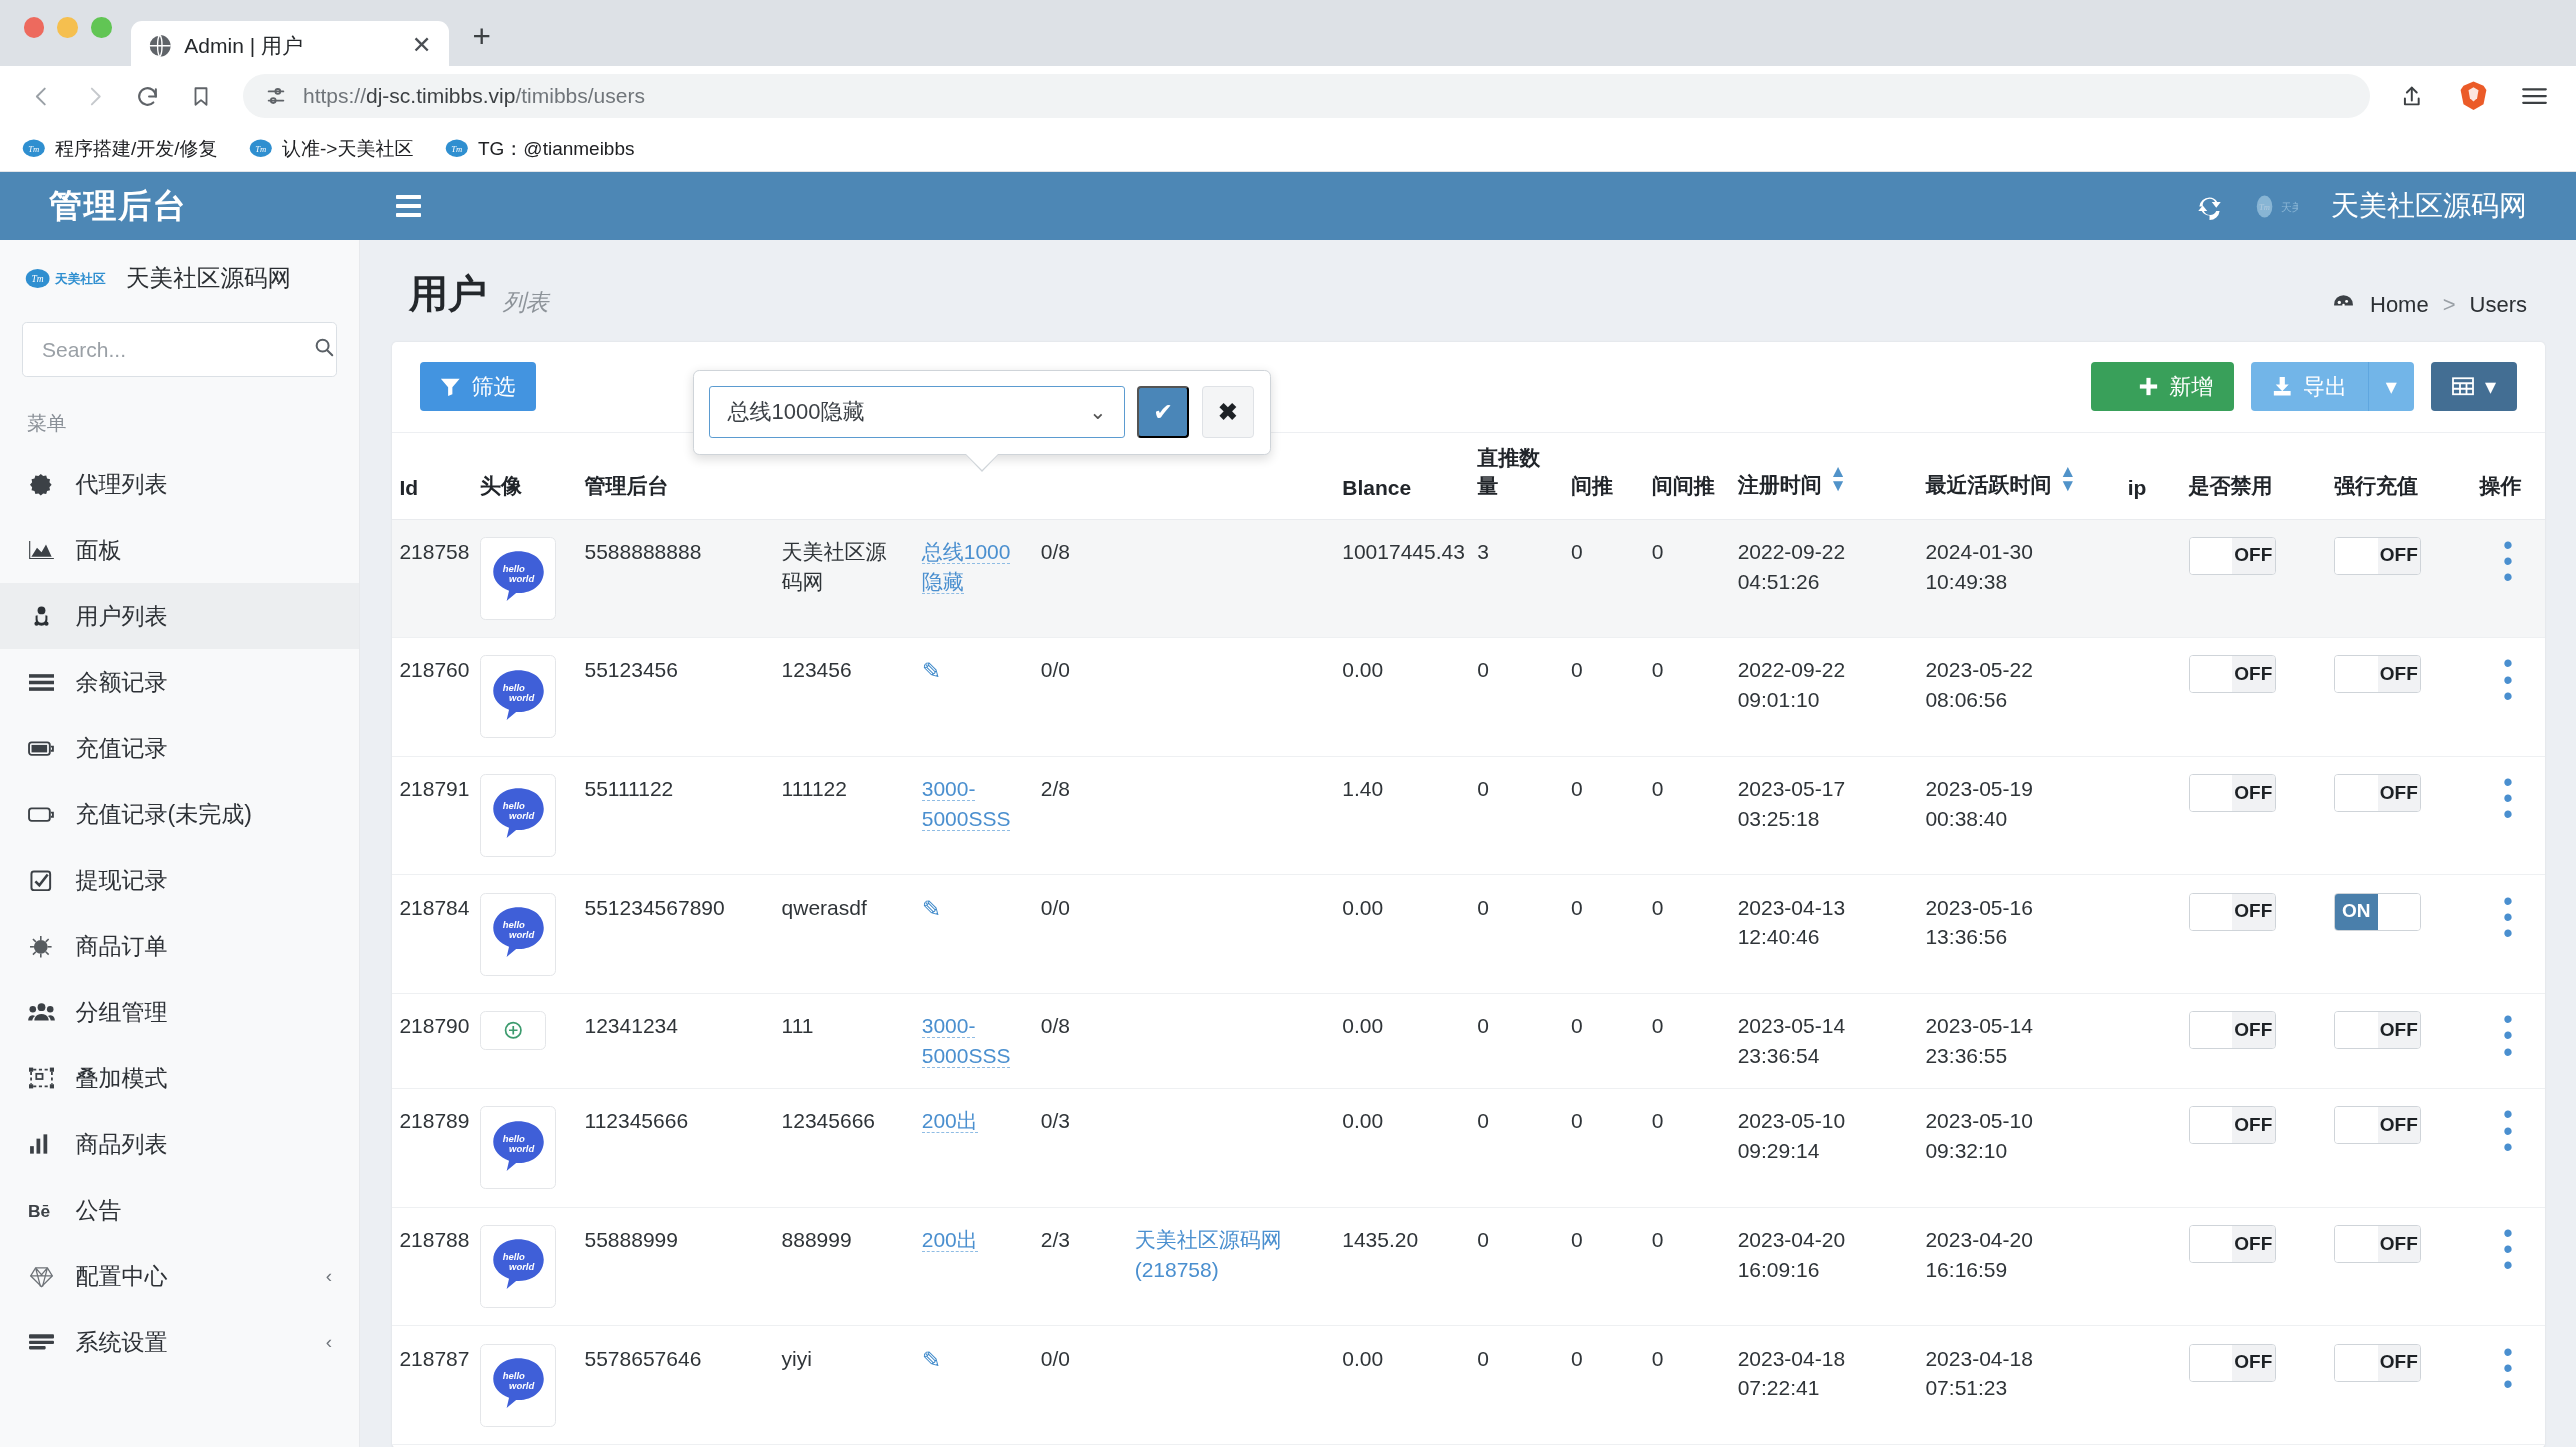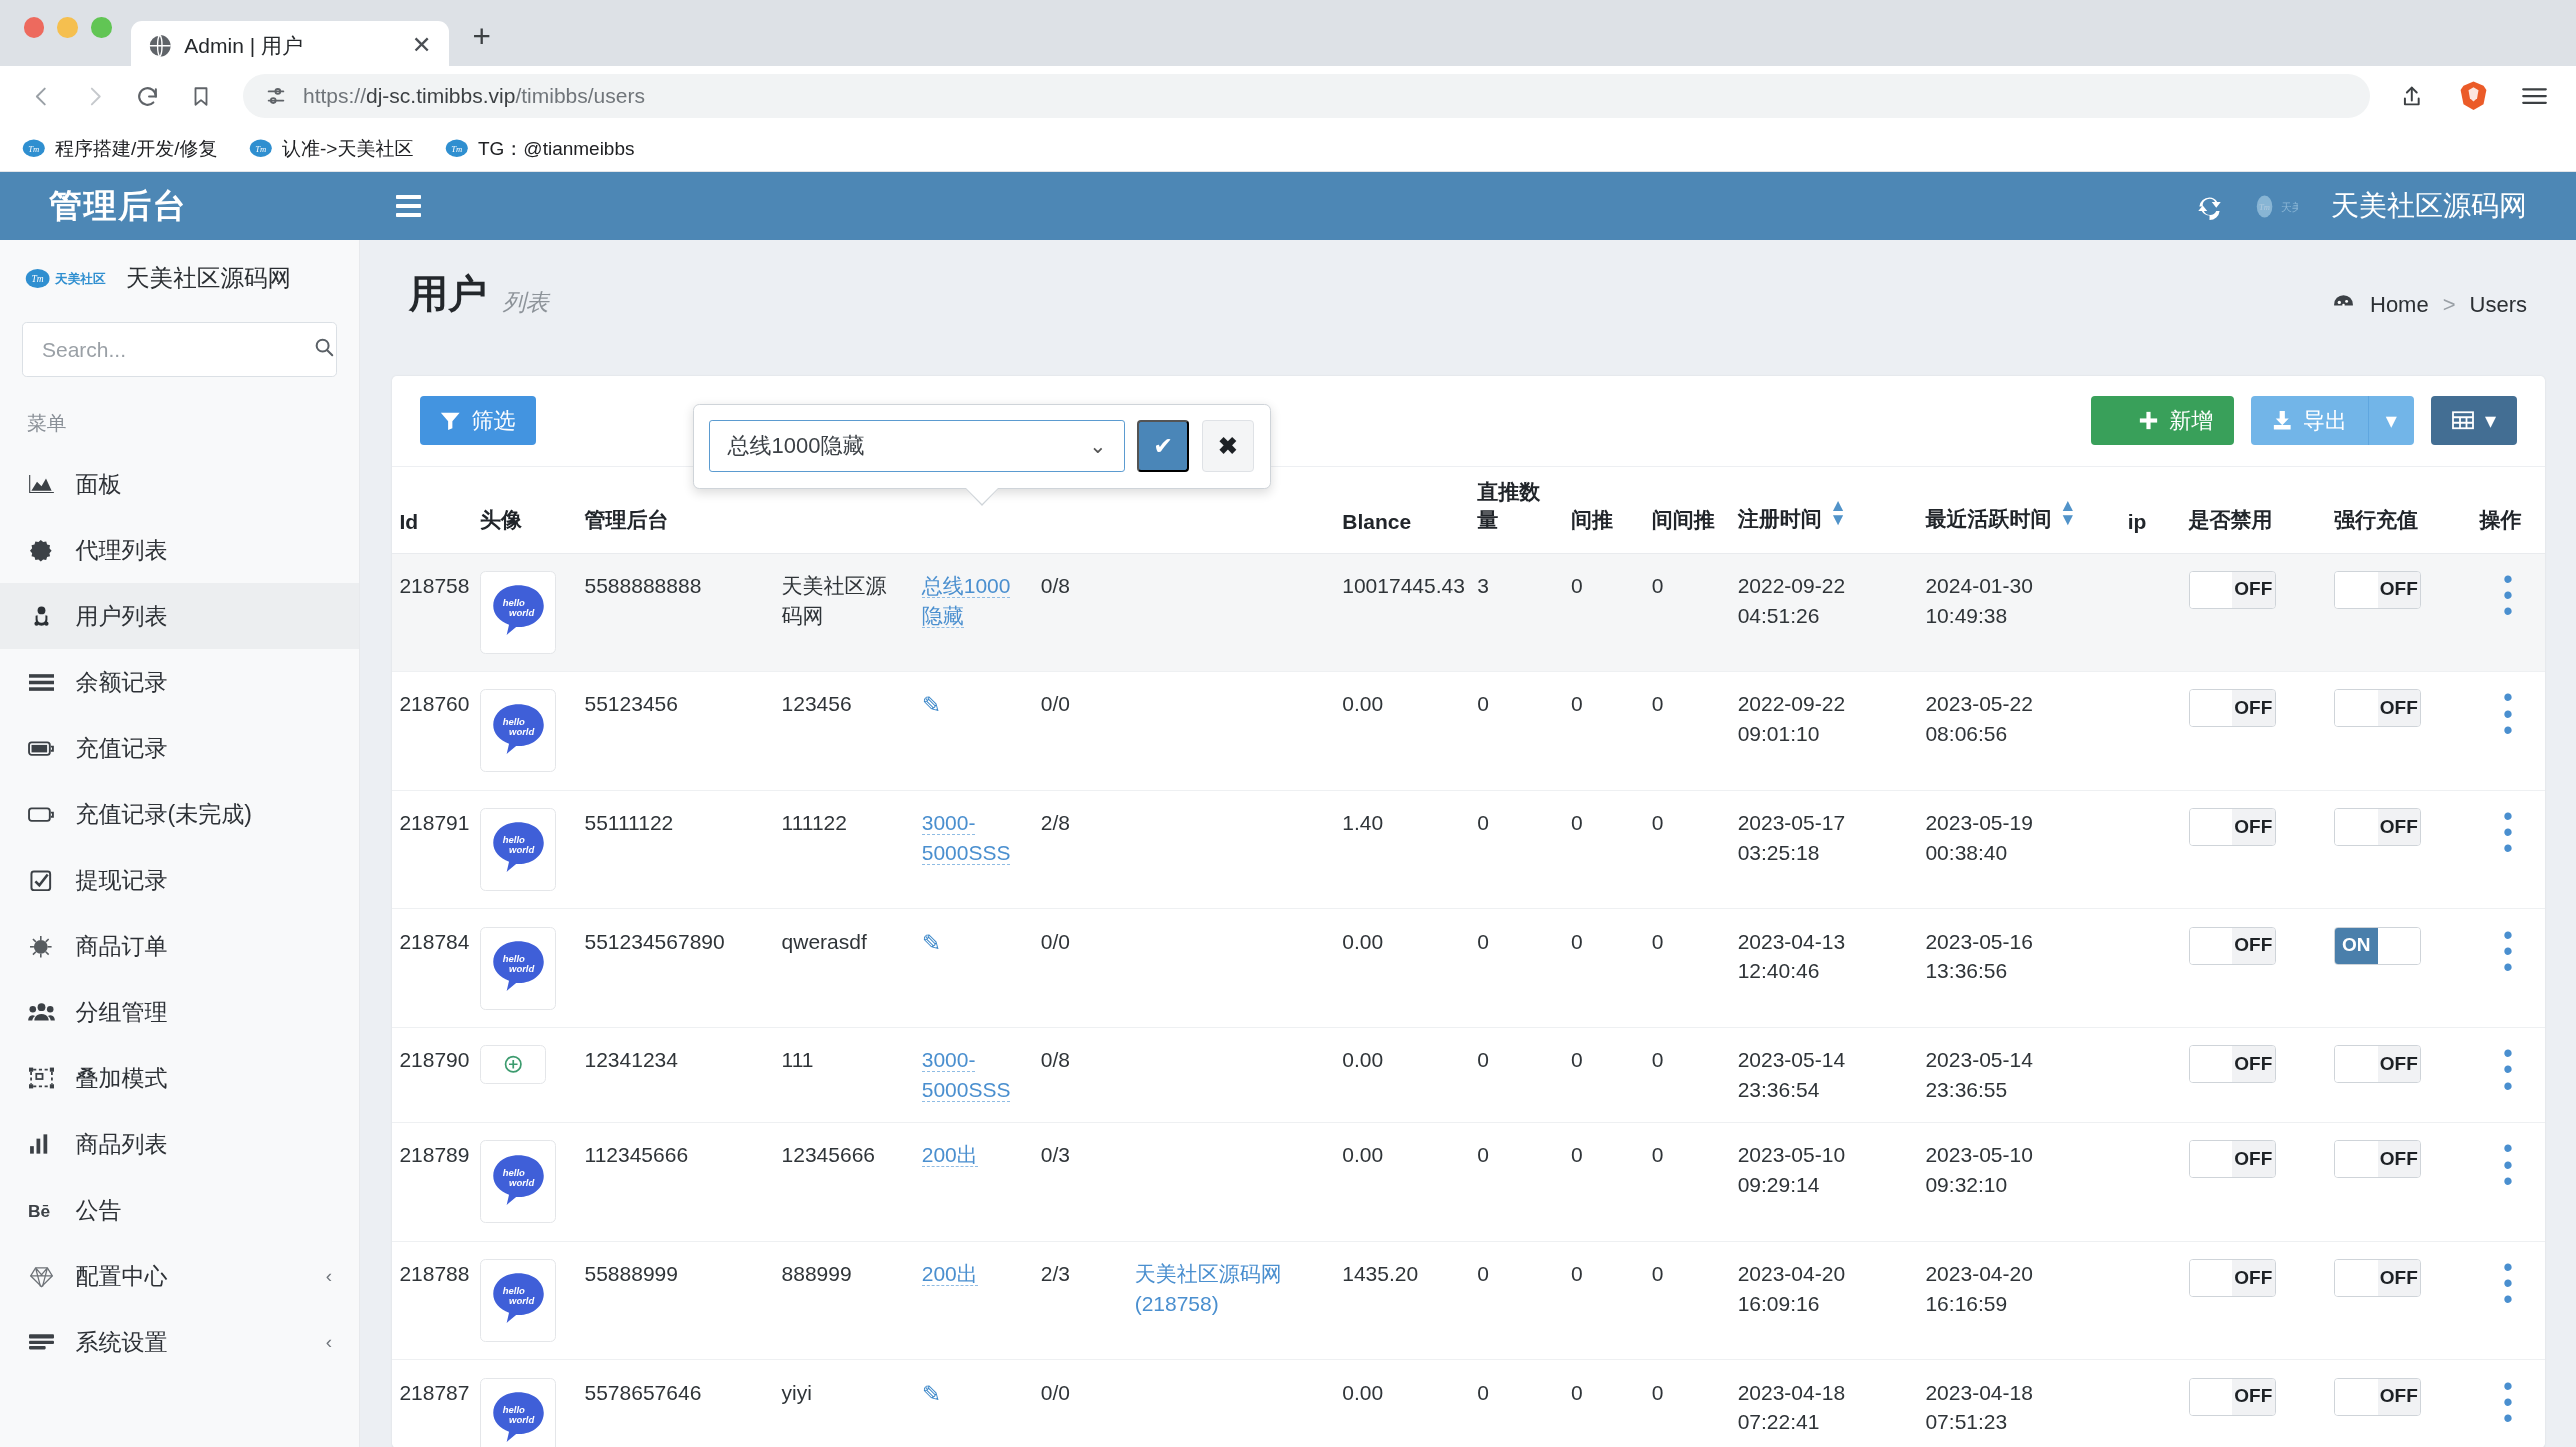--- a/index.html
+++ b/index.html
@@ -90,21 +90,21 @@
   .menu { display:flex; flex-direction:column; }
   .menu-item {
     display:flex; align-items:center; gap: 20.5px; padding: 0 27px; height: 66px;
     font-size: 23px; color:#2d3136; white-space:nowrap;
   }
   .menu-item.active { background:#eceef0; }
   .menu-ic { width: 28px; height: 25px; flex:none; display:flex; align-items:center; justify-content:center; color:#3c4146; }
   .menu-caret { margin-left:auto; color:#70767c; font-size: 19px; }
 
   
-  .content { flex:1; min-width:0; display:flex; flex-direction:column; background:#eceff3; overflow:hidden;gap:34px; }
+  .content { flex:1; min-width:0; display:flex; flex-direction:column; background:#eceff3; overflow:hidden; }
   .page-head { display:flex; align-items:flex-end; padding: 27px 49px 20.5px 49px; }
   .page-title { font-size: 39px; font-weight:700; color:#23272b; }
   .page-sub { font-size: 23px; color:#8d9399; margin-left: 15.7px; position:relative; top:-3.1px;font-style:italic; }
   .breadcrumb { margin-left:auto; display:flex; align-items:center; gap: 14px; font-size: 22px; color:#2c3034; position:relative; top:-3.1px;}
   .breadcrumb .sep { color:#9aa0a6; }
   .bc-ic { width: 25px; height: 25px; }
 
   .card {
     margin: 0 31.5px 0 31.5px; background:#fff; border-radius: 4.7px;
     box-shadow: 0 0.8px 2.4px rgba(0,0,0,.08);
@@ -334,35 +334,35 @@
             </span>
           </div>
         </div>
 
         <div class="menu-label">菜单</div>
 
         <div class="menu">
 
           <div class="menu-item">
             <span class="menu-ic">
+                <svg width="23.6" height="23.6" viewBox="0 0 24 24" fill="#3c4146">
+                  <path d="M12 1l2.4 2.1 3.1-.6.9 3 3 .9-.6 3.1L23 12l-2.2 2.4.6 3.1-3 .9-.9 3-3.1-.6L12 23l-2.4-2.2-3.1.6-.9-3-3-.9.6-3.1L1 12l2.2-2.5-.6-3.1 3-.9.9-3 3.1.6z"></path>
+                </svg>
+              </span>
+            <span>代理列表</span>
+          </div>
+
+          <div class="menu-item">
+            <span class="menu-ic">
                 <svg width="27" height="22" viewBox="0 0 24 18" fill="#3c4146">
                   <path d="M1 1v16h22v-1H2V1z"></path>
                   <path d="M3 15l5-8 4 4 4-7 5 11z"></path>
                 </svg>
               </span>
             <span>面板</span>
-          </div>
-
-          <div class="menu-item">
-            <span class="menu-ic">
-                <svg width="23.6" height="23.6" viewBox="0 0 24 24" fill="#3c4146">
-                  <path d="M12 1l2.4 2.1 3.1-.6.9 3 3 .9-.6 3.1L23 12l-2.2 2.4.6 3.1-3 .9-.9 3-3.1-.6L12 23l-2.4-2.2-3.1.6-.9-3-3-.9.6-3.1L1 12l2.2-2.5-.6-3.1 3-.9.9-3 3.1.6z"></path>
-                </svg>
-              </span>
-            <span>代理列表</span>
           </div>
 
           <div class="menu-item active">
             <span class="menu-ic">
                 <svg width="25" height="23.6" viewBox="0 0 24 24" fill="#2b3035">
                   <circle cx="12" cy="5.5" r="4"></circle>
                   <path d="M6 11v4a6 6 0 0012 0v-4l-2-.7V14a4 4 0 01-8 0v-3.7z"></path>
                   <circle cx="7" cy="19" r="2.2"></circle>
                   <circle cx="17" cy="19" r="2.2"></circle>
                 </svg>

